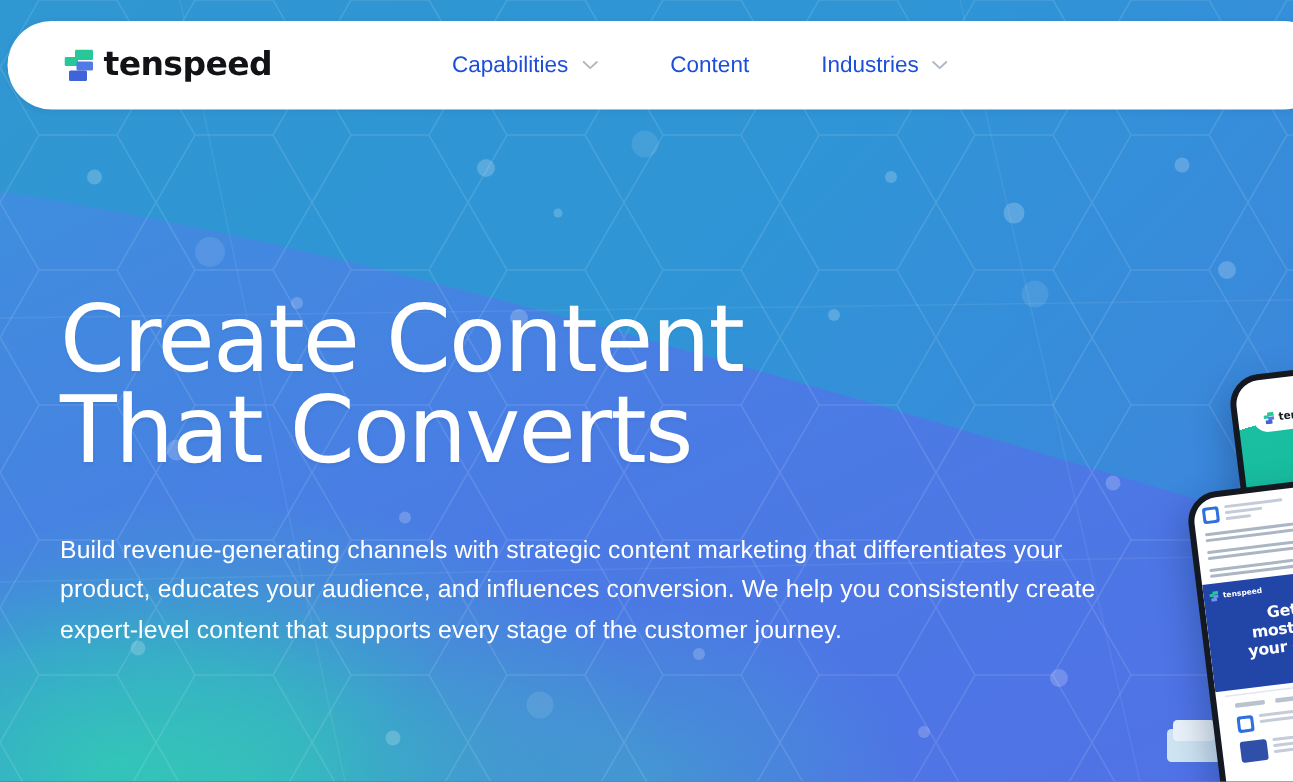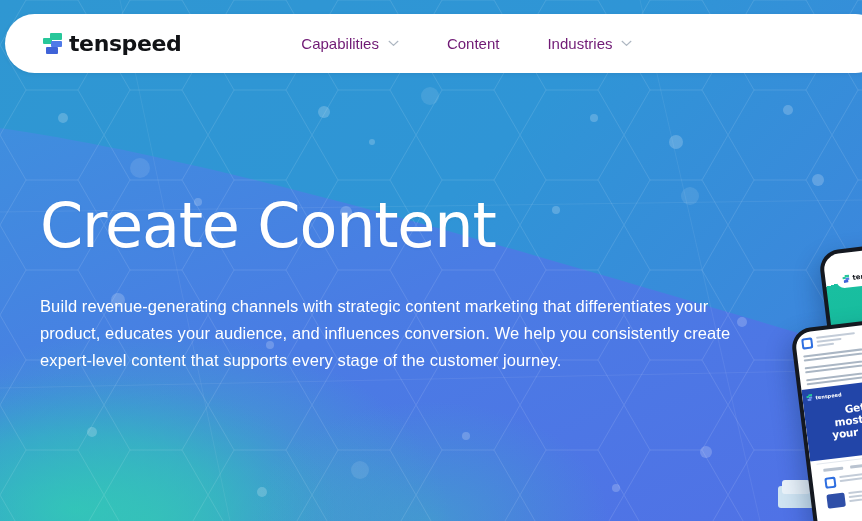--- a/index.html
+++ b/index.html
@@ -47,21 +47,21 @@
     font-family:"DejaVu Sans", sans-serif;
   }
   .nav-links {
     display:flex; align-items:center;
     margin-left:120px;
     gap:0;
   }
   .nav-item {
     display:flex; align-items:center; gap:9px;
     font-size:15px;
-    color:#701a75;
+    color:#1d4ed8;
     padding:8px 0;
     margin-right:48px;
     cursor:pointer;
     white-space:nowrap;
   }
   .nav-item:last-child { margin-right:0; }
   .chev { width:11px; height:7px; display:block; flex:none; }
 
   
   .hero-copy {
@@ -288,20 +288,21 @@
       <svg class="chev" viewBox="0 0 12 8">
         <path d="M1 1.5 L6 6.2 L11 1.5" fill="none" stroke="#aeb7c2" stroke-width="1.4" stroke-linecap="round" stroke-linejoin="round"></path>
       </svg>
     </div>
   </div>
 </nav>
 
 <div class="hero-copy">
   <h1 class="headline">
     <span class="headline-line">Create Content</span>
+    <span class="headline-line">That Converts</span>
   </h1>
   <p class="subcopy">Build revenue-generating channels with strategic content marketing that differentiates your product, educates your audience, and influences conversion. We help you consistently create expert-level content that supports every stage of the customer journey.</p>
 </div>
 
 <div class="mockups">
 
   <div class="pad-block"></div>
   <div class="pad-block2"></div>
   <div class="green-block"></div>
 

